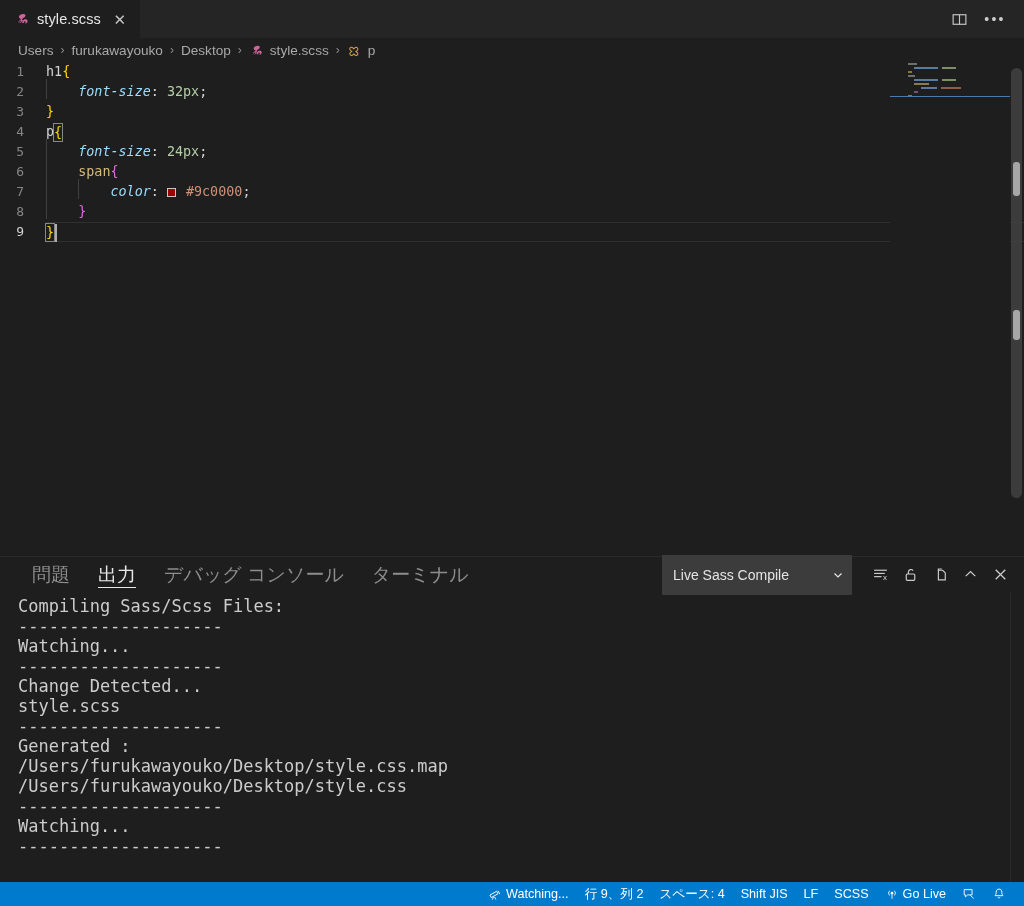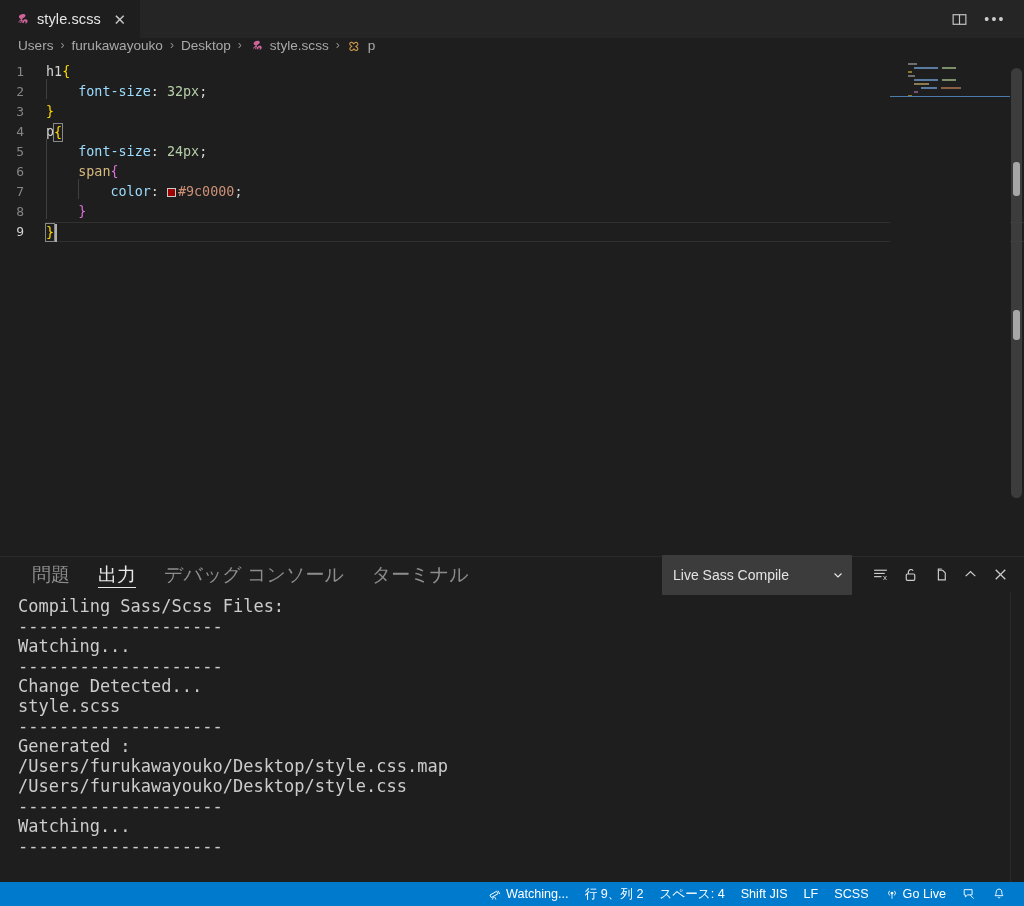--- a/index.html
+++ b/index.html
@@ -72,21 +72,21 @@
     cursor: pointer;
     border-radius: 3px;
   }
   .dots { letter-spacing: 2.2px; font-size: 14px; color: #cccccc; line-height: 1; }
 
   
   .breadcrumb {
     height: 24px;
     background: #1e1e1e;
     display: flex;
-    align-items: flex-start;
+    align-items: center;
     padding: 0 0 0 18px;
     gap: 0px;
     flex: 0 0 24px;
   }
   .crumb {
     display: flex;
     align-items: center;
     gap: 6px;
     color: #a9a9a9;
     font-size: 13.6px;
@@ -152,26 +152,26 @@
     content: "";
     position: absolute;
     left: 0; top: -3px;
     width: 1px; height: 20px;
     background: #404040;
   }
 
   
   .t-sel   { color: #d4d4d4; }
   .t-brace { color: #ffd700; }
-  .t-prop  { color: #9cdcfe; }
+  .t-prop  { color: #9cdcfe; font-style: italic; }
   .t-num   { color: #b5cea8; }
   .t-punc  { color: #d4d4d4; }
   .t-tag   { color: #d7ba7d; }
   .t-brace2{ color: #da70d6; }
-  .t-hex   { color: #ce9178; }
+  .t-hex   { color: #ce9178; margin-left: 8px; }
 
   .bracket-match {
     outline: 1px solid #888888;
     outline-offset: 0px;
     display: inline-block;
     line-height: 17px;
   }
   .cursor {
     position: absolute;
     width: 2px;

